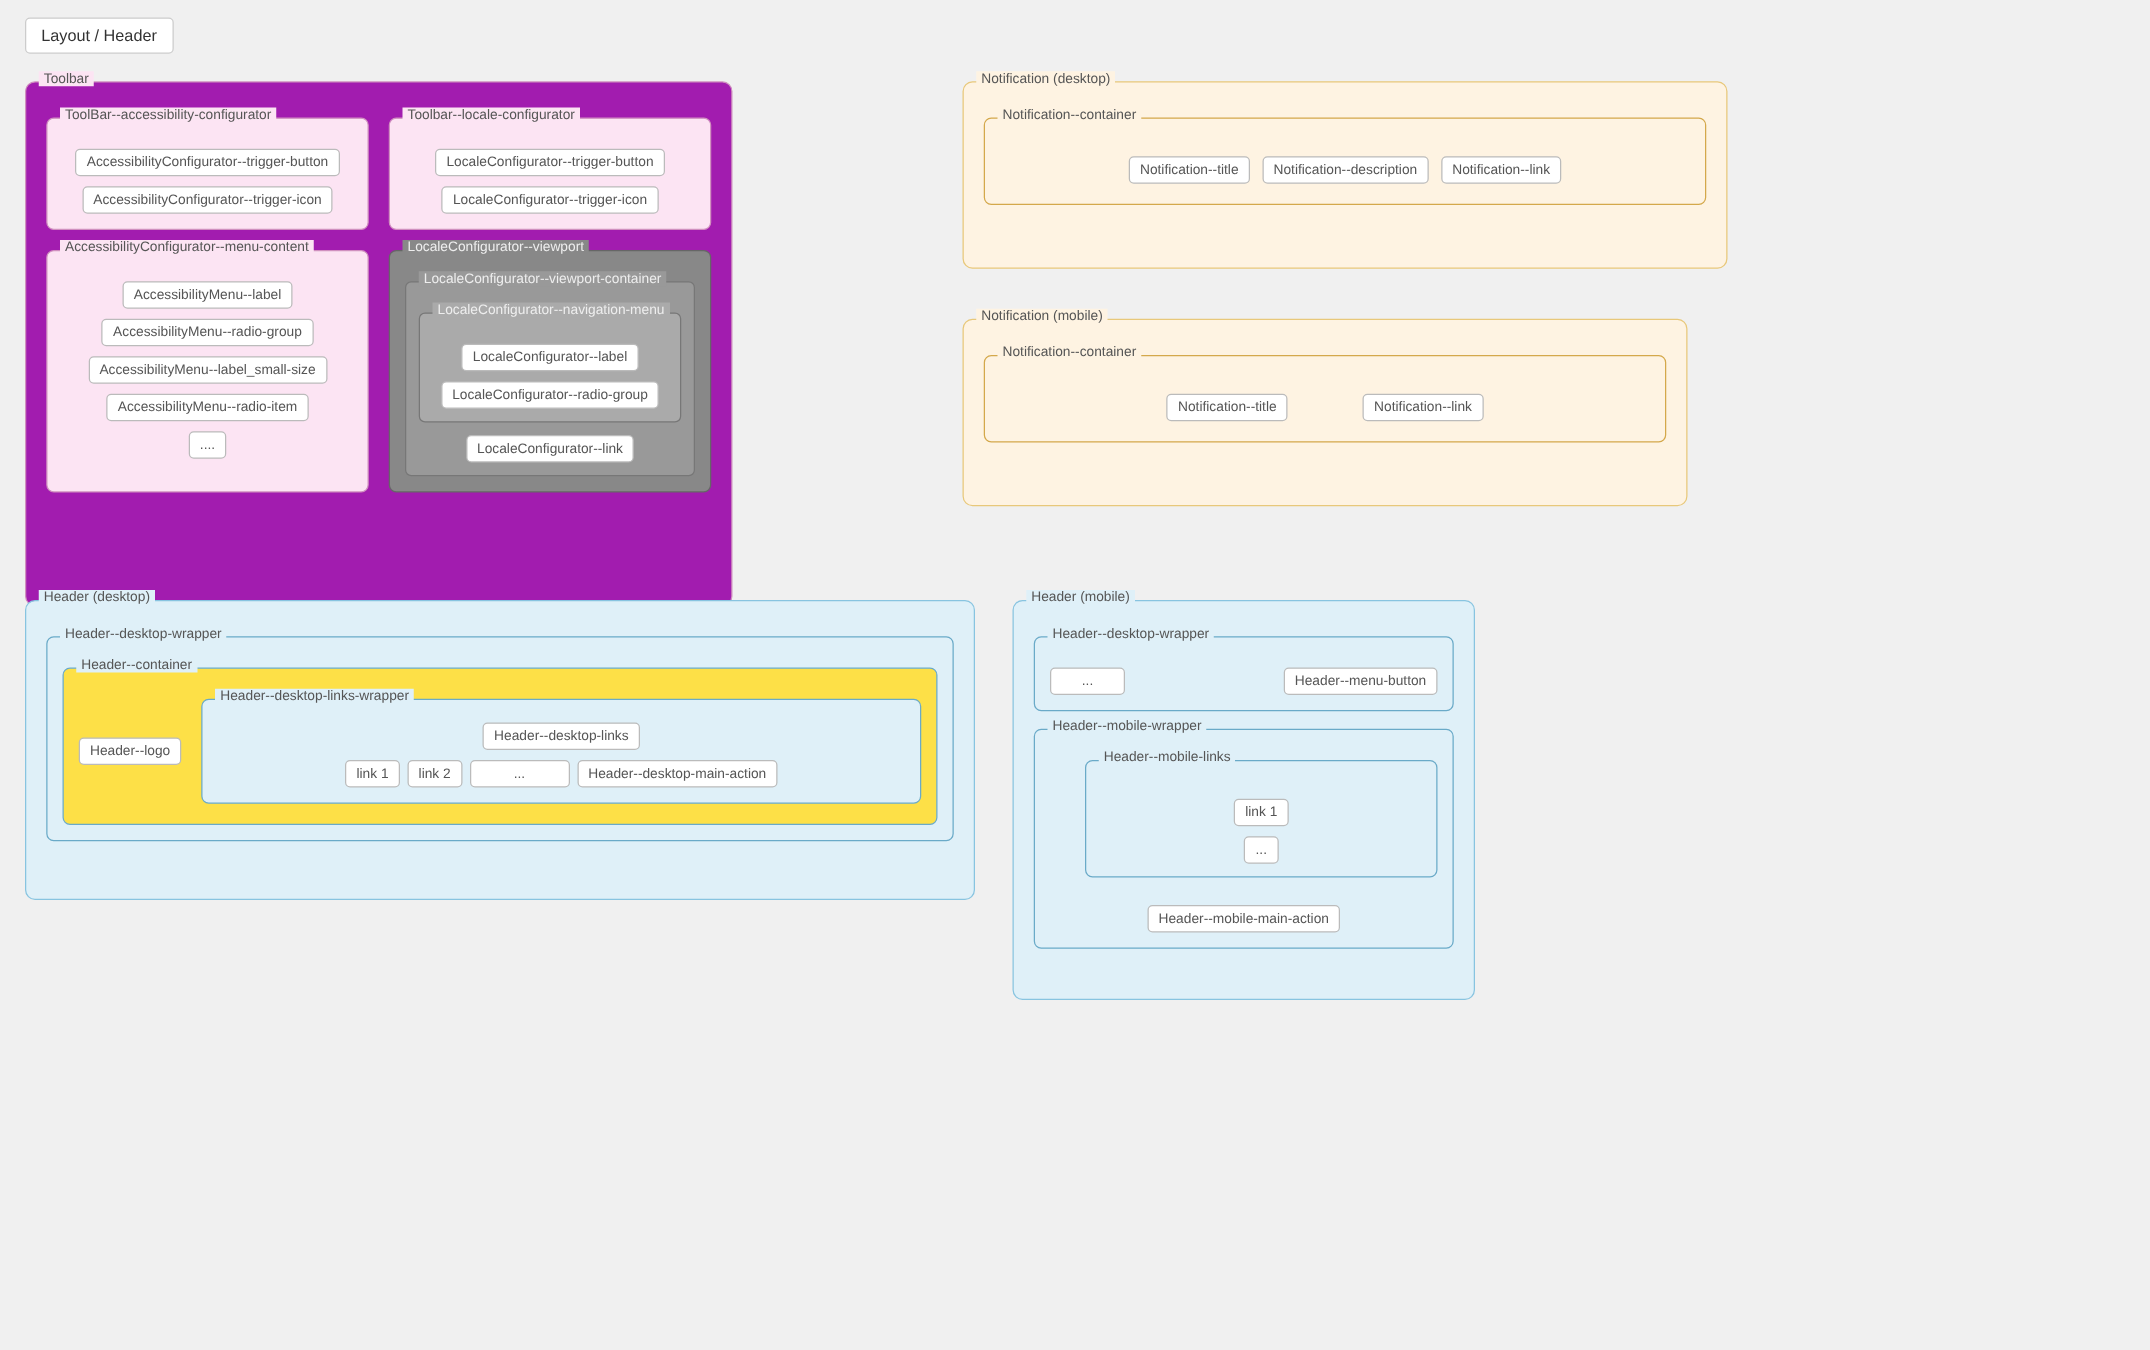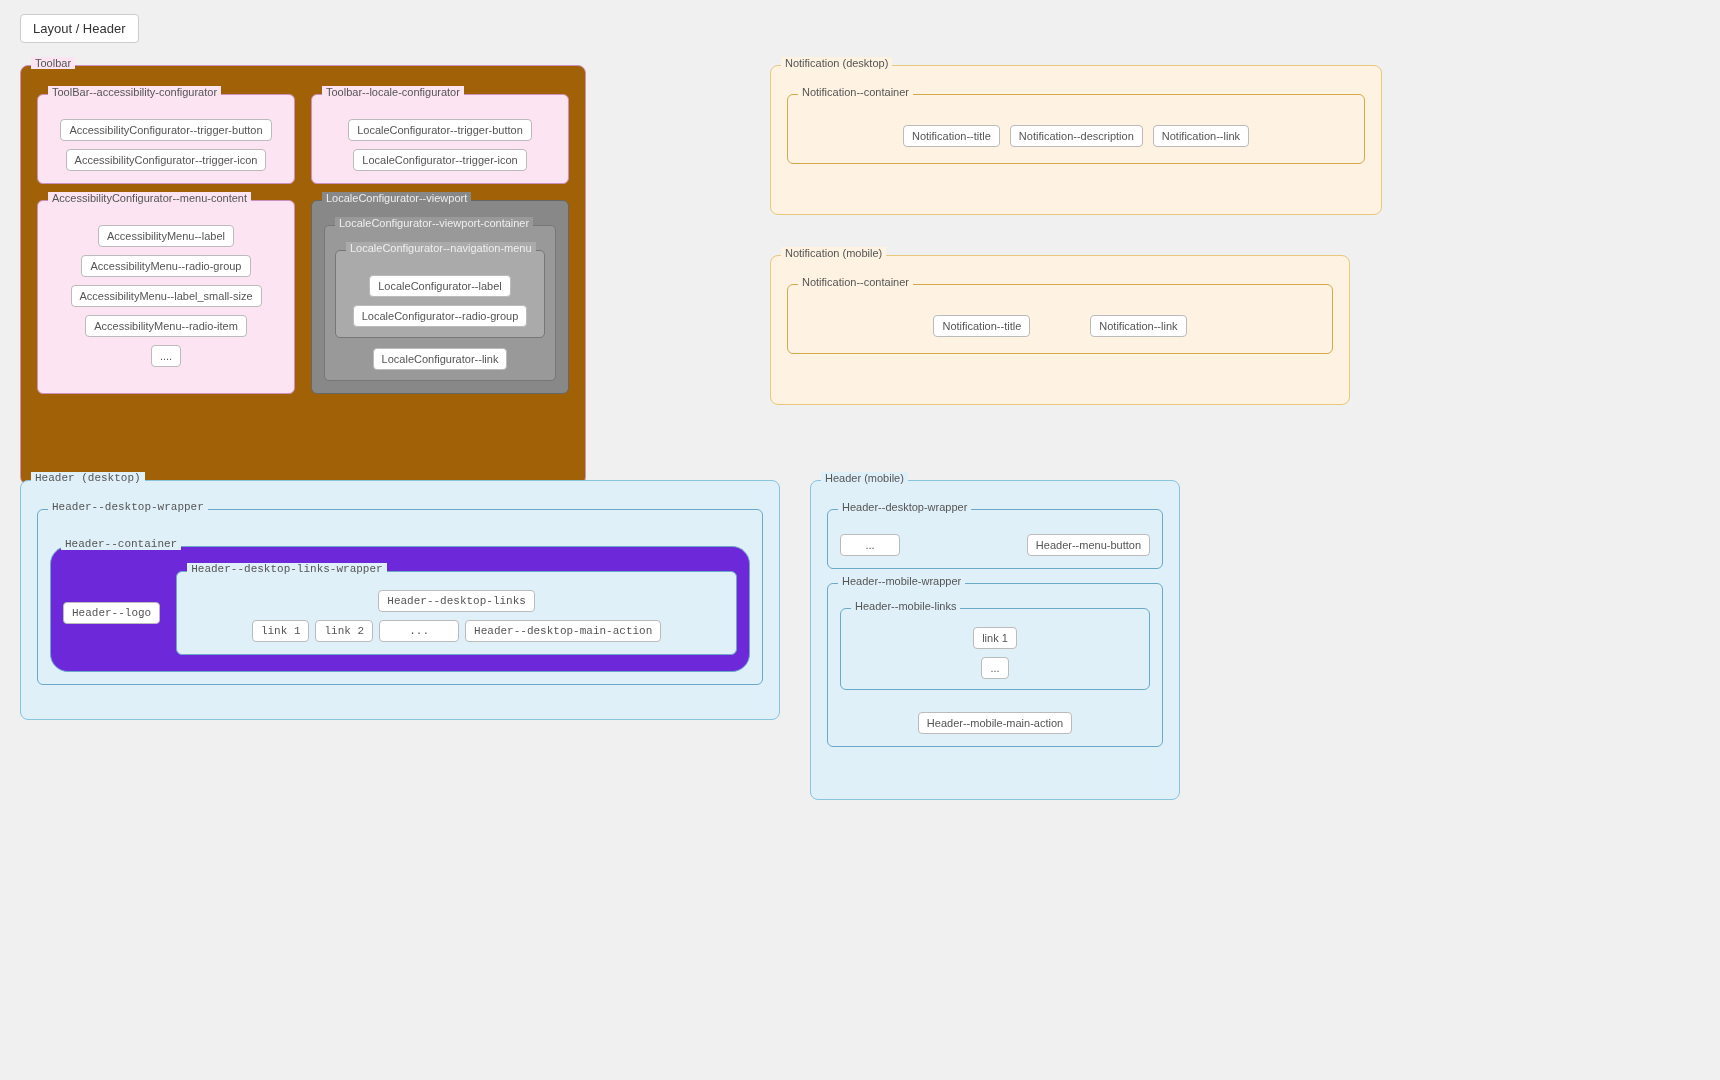--- a/index.html
+++ b/index.html
@@ -76,21 +76,21 @@
       gap: 8px;
     }
   </style>
 </head>
 <body>
 
 <div class="page-title diagram-section" style="position:absolute; top:14px; left:20px; border-color:#ccc; background:white; border-radius:4px; padding:6px 12px;">
   <span>Layout / Header</span>
 </div>
 
-<div style="position:absolute; top:65px; left:20px; width:566px; min-height:420px; background:#a16207; border:1.5px solid #d090bf; border-radius:8px; padding:20px 16px 16px 16px;">
+<div style="position:absolute; top:65px; left:20px; width:566px; min-height:420px; background:#a21caf; border:1.5px solid #d090bf; border-radius:8px; padding:20px 16px 16px 16px;">
   <div class="section-label pink-label">Toolbar</div>
 
   <div style="display:flex; gap:16px; margin-top:8px;">
 
     <div style="position:relative; border:1px solid #d090bf; border-radius:6px; background:#fce4f3; padding:16px 12px 12px 12px; flex:1;">
       <div class="section-label pink-label">ToolBar--accessibility-configurator</div>
       <div class="flex-col" style="align-items:center; gap:8px; margin-top:8px;">
         <div class="box white-box">AccessibilityConfigurator--trigger-button</div>
         <div class="box white-box">AccessibilityConfigurator--trigger-icon</div>
       </div>
@@ -159,27 +159,27 @@
 
   <div style="position:relative; border:1px solid #d4a84b; border-radius:6px; background:#fef3e2; padding:20px 12px 16px 12px; margin-top:8px;">
     <div class="section-label orange-label">Notification--container</div>
     <div class="flex-row" style="justify-content:center; gap:60px; margin-top:10px;">
       <div class="box white-box">Notification--title</div>
       <div class="box white-box">Notification--link</div>
     </div>
   </div>
 </div>
 
-<div style="position:absolute; top:480px; left:20px; width:760px; min-height:240px; background:#dff0f8; border:1.5px solid #88c4e0; border-radius:8px; padding:20px 16px 16px 16px;font-family:Liberation Mono, monospace;">
+<div style="position:absolute; top:480px; left:20px; width:760px; min-height:240px; background:#dff0f8; border:1.5px solid #88c4e0; border-radius:8px; padding:20px 16px 16px 16px;">
   <div class="section-label blue-label">Header (desktop)</div>
 
   <div style="position:relative; border:1px solid #6aaac8; border-radius:6px; background:#dff0f8; padding:16px 12px 12px 12px; margin-top:8px;">
     <div class="section-label blue-label">Header--desktop-wrapper</div>
 
-    <div style="position:relative; border:1px solid #6aaac8; border-radius:18px; background:#6d28d9; padding:16px 12px 16px 12px; margin-top:20px;">
+    <div style="position:relative; border:1px solid #6aaac8; border-radius:6px; background:#fde047; padding:16px 12px 16px 12px; margin-top:8px;">
       <div class="section-label blue-label">Header--container</div>
       <div style="display:flex; align-items:center; gap:16px; margin-top:8px;">
         <div class="box white-box">Header--logo</div>
 
         <div style="position:relative; border:1px solid #6aaac8; border-radius:6px; background:#dff0f8; padding:14px 12px 12px 12px; flex:1;">
           <div class="section-label blue-label">Header--desktop-links-wrapper</div>
 
           <div style="display:flex; flex-direction:column; gap:8px; margin-top:4px;">
             <div style="display:flex; justify-content:center;">
               <div class="box white-box">Header--desktop-links</div>
@@ -204,21 +204,21 @@
     <div class="section-label blue-label">Header--desktop-wrapper</div>
     <div style="display:flex; align-items:center; justify-content:space-between; gap:10px; margin-top:8px;">
       <div class="box white-box" style="min-width:60px; text-align:center;">...</div>
       <div class="box white-box">Header--menu-button</div>
     </div>
   </div>
 
   <div style="position:relative; border:1px solid #6aaac8; border-radius:6px; background:#dff0f8; padding:16px 12px 12px 12px; margin-top:14px;">
     <div class="section-label blue-label">Header--mobile-wrapper</div>
 
-    <div style="position:relative; border:1px solid #6aaac8; border-radius:6px; background:#dff0f8; padding:14px 12px 10px 12px; margin-top:8px;">
+    <div style="position:relative; border:1px solid #6aaac8; border-radius:6px; background:#dff0f8; padding:26px 12px 10px 12px; margin-top:8px;margin-left:28px;">
       <div class="section-label blue-label">Header--mobile-links</div>
       <div class="flex-col" style="align-items:center; gap:8px; margin-top:4px;">
         <div class="box white-box">link 1</div>
         <div class="box white-box">...</div>
       </div>
     </div>
 
     <div style="display:flex; justify-content:center; margin-top:22px;">
       <div class="box white-box">Header--mobile-main-action</div>
     </div>

